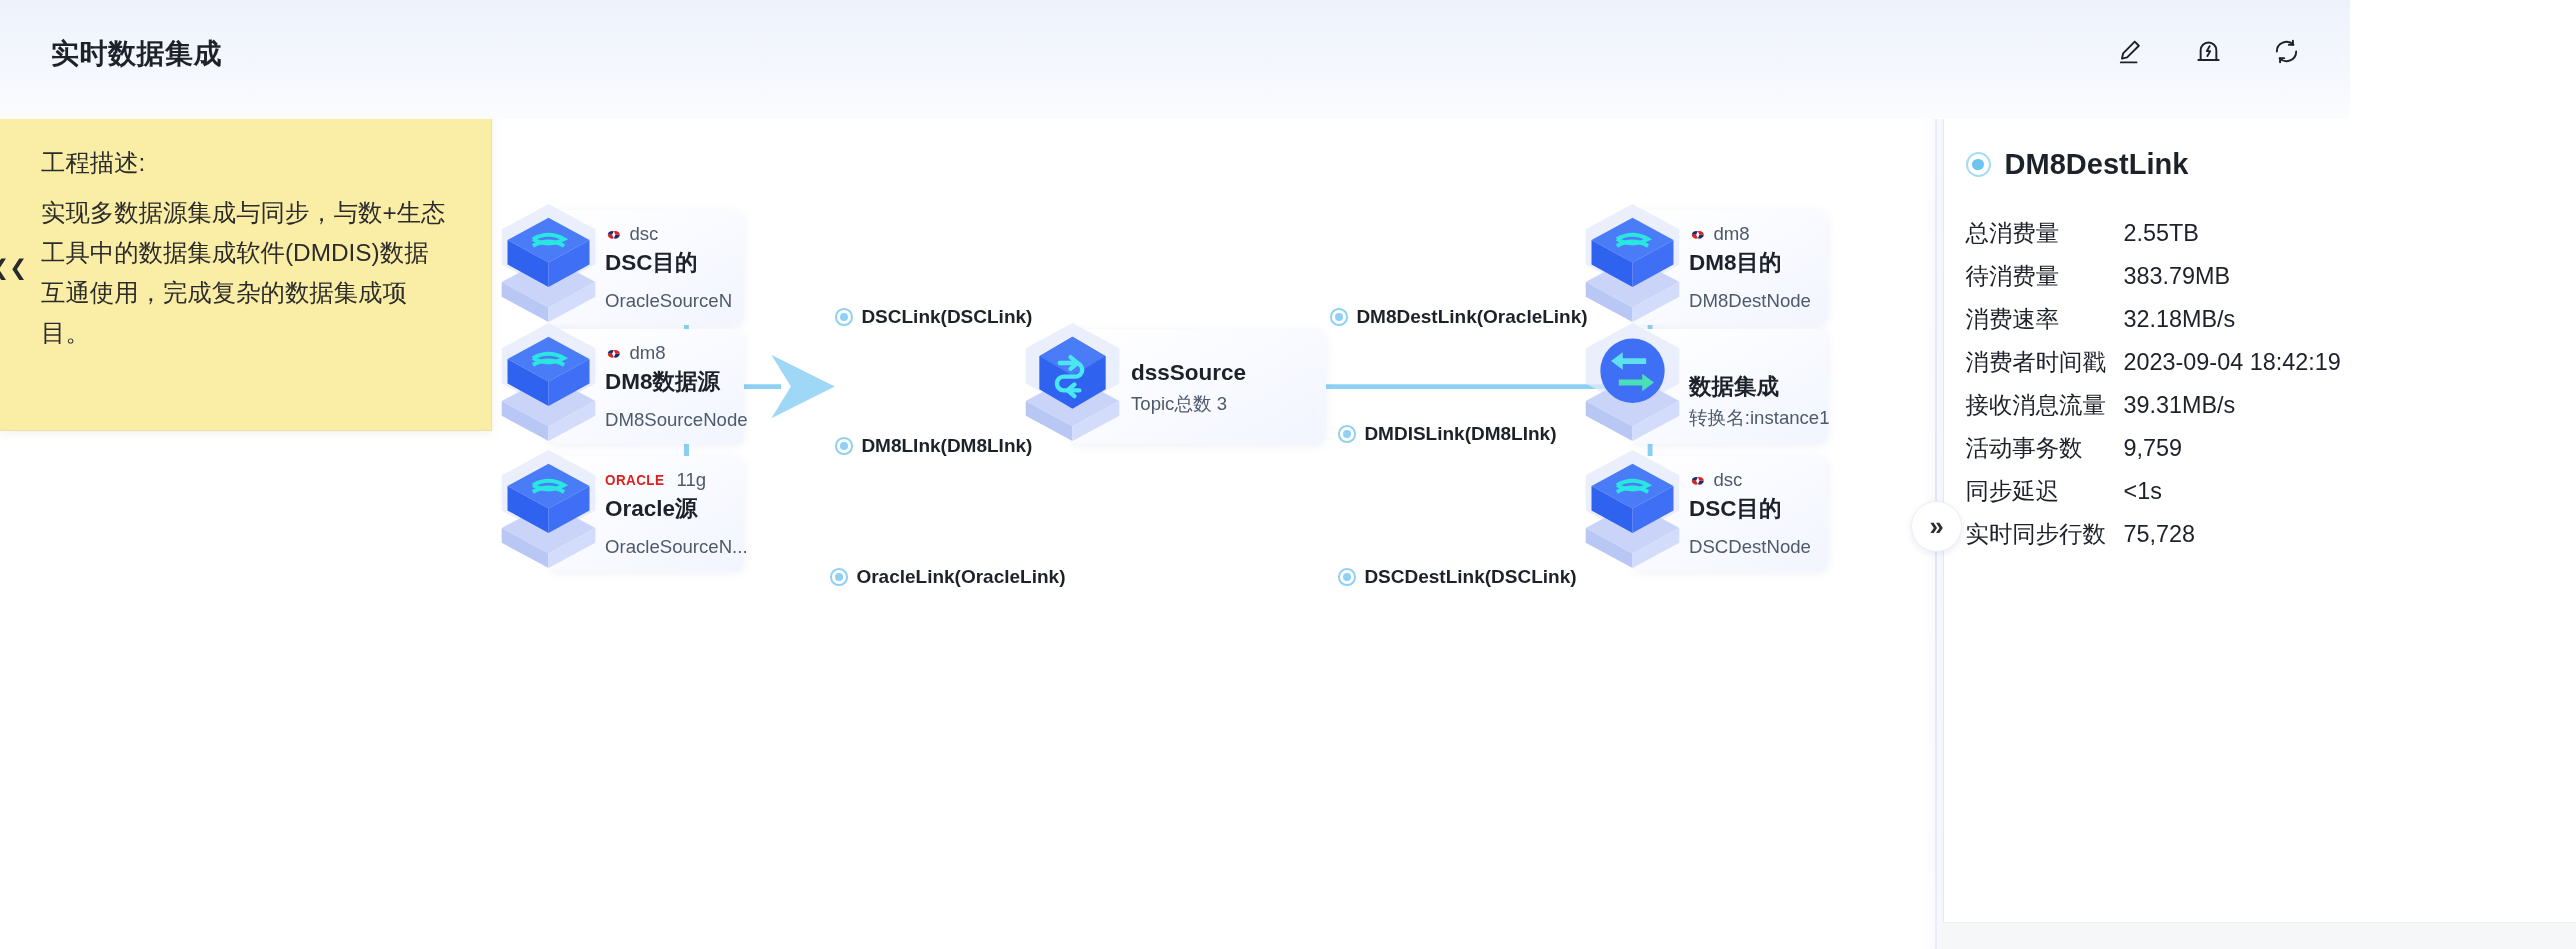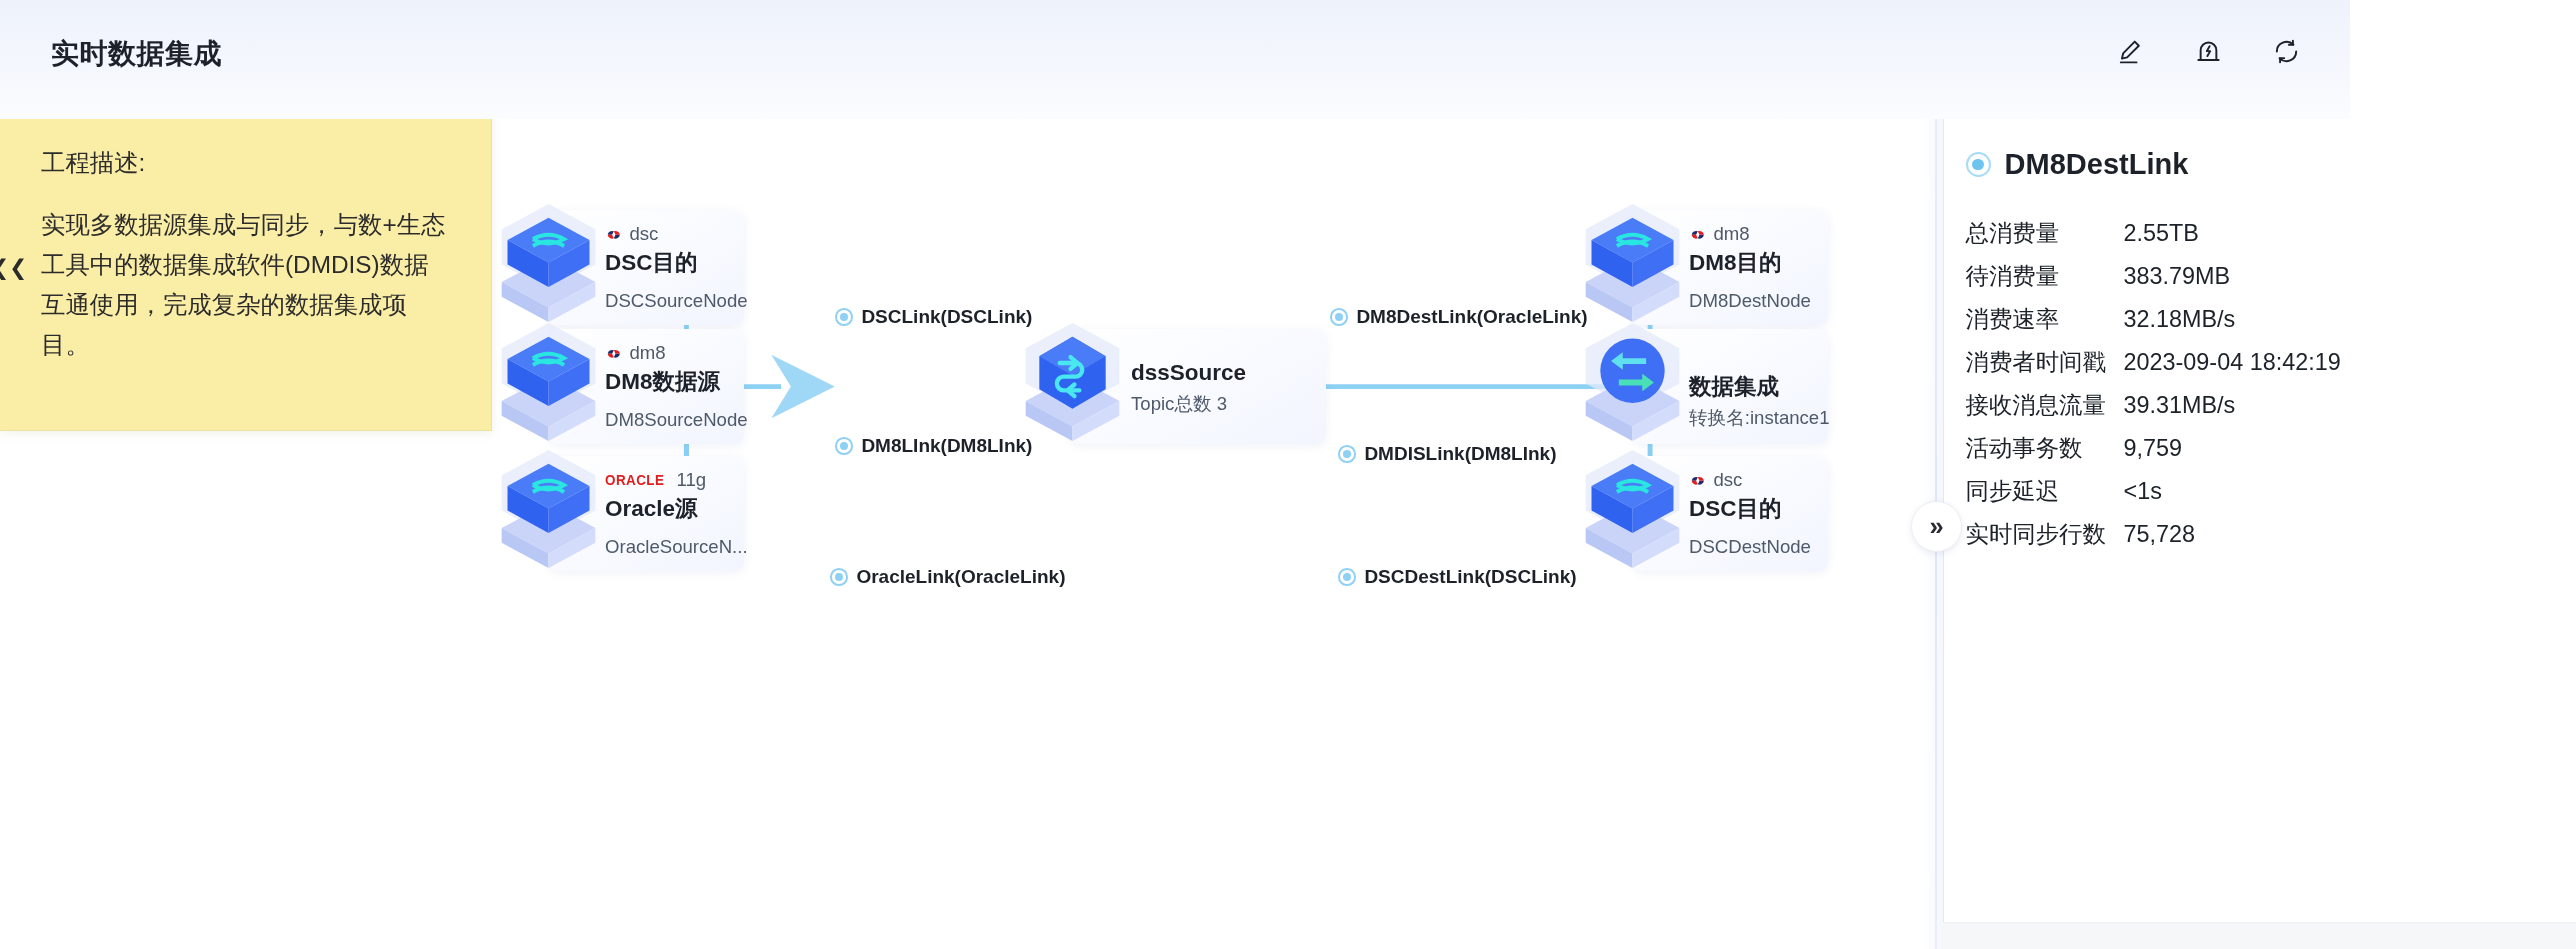--- a/index.html
+++ b/index.html
@@ -66,21 +66,21 @@
     background: #faeea6;
     border: 1px solid #ece2a0;
     border-left: none;
     box-sizing: border-box;
     padding: 37px 43px 19.5px 41px;
     box-shadow: 0 2px 9.8px rgba(120,110,40,0.10);
   }
   .note-title {
     font-size: 24.4px;
     color: #2c2c2c;
-    margin-bottom: 26px;
+    margin-bottom: 14px;
   }
   .note-body {
     font-size: 24.4px;
     line-height: 40px;
     color: #2c2c2c;
     white-space: pre-wrap;
   }
   .note-handle {
     position:absolute; left:-8.8px; top:145px;
     font-size: 21.5px; color:#2b2b2b;
@@ -361,21 +361,21 @@
           <div class="node-tag">
             <svg class="dm-mark" viewBox="0 0 20 18">
               <path d="M3 9 a5 5 0 0 1 7-4 l-2 4z" fill="#1f2a66"></path>
               <path d="M17 9 a5 5 0 0 1-7 4 l2-4z" fill="#1f2a66"></path>
               <path d="M10 5 a5 5 0 0 1 7 4 l-5 0z" fill="#e02020"></path>
               <path d="M10 13 a5 5 0 0 1-7-4 l5 0z" fill="#e02020"></path>
             </svg>
             <span>dsc</span>
           </div>
           <div class="node-name">DSC目的</div>
-          <div class="node-sub">DSCSourceNode</div>
+          <div class="node-sub">OracleSourceN</div>
         </div>
       </div>
 
       <div class="node" style="left:488px; top:210px;">
         <div class="node-box"></div>
         <svg class="node-cube" viewBox="0 0 124 140">
           <path d="M62 8 L110 34 V70 L62 96 L14 70 V34 Z" fill="#e4e9fb" opacity="0.75"></path>
           <path d="M62 62 L110 88 L62 114 L14 88 Z" fill="#c9d4f8"></path>
           <path d="M14 88 V103 L62 129 V114 Z" fill="#b9c7f4"></path>
           <path d="M110 88 V103 L62 129 V114 Z" fill="#d3dcfa"></path>
@@ -547,21 +547,21 @@
             <i></i>
           </span>
         <span>OracleLink(OracleLink)</span>
       </div>
       <div class="link-label" style="left:1330px; top:187px;">
         <span class="radio-ring">
             <i></i>
           </span>
         <span>DM8DestLink(OracleLink)</span>
       </div>
-      <div class="link-label" style="left:1338px; top:324px;">
+      <div class="link-label" style="left:1338px; top:304px;">
         <span class="radio-ring">
             <i></i>
           </span>
         <span>DMDISLink(DM8LInk)</span>
       </div>
       <div class="link-label" style="left:1338px; top:447px;text-align:right;">
         <span class="radio-ring">
             <i></i>
           </span>
         <span>DSCDestLink(DSCLink)</span>

